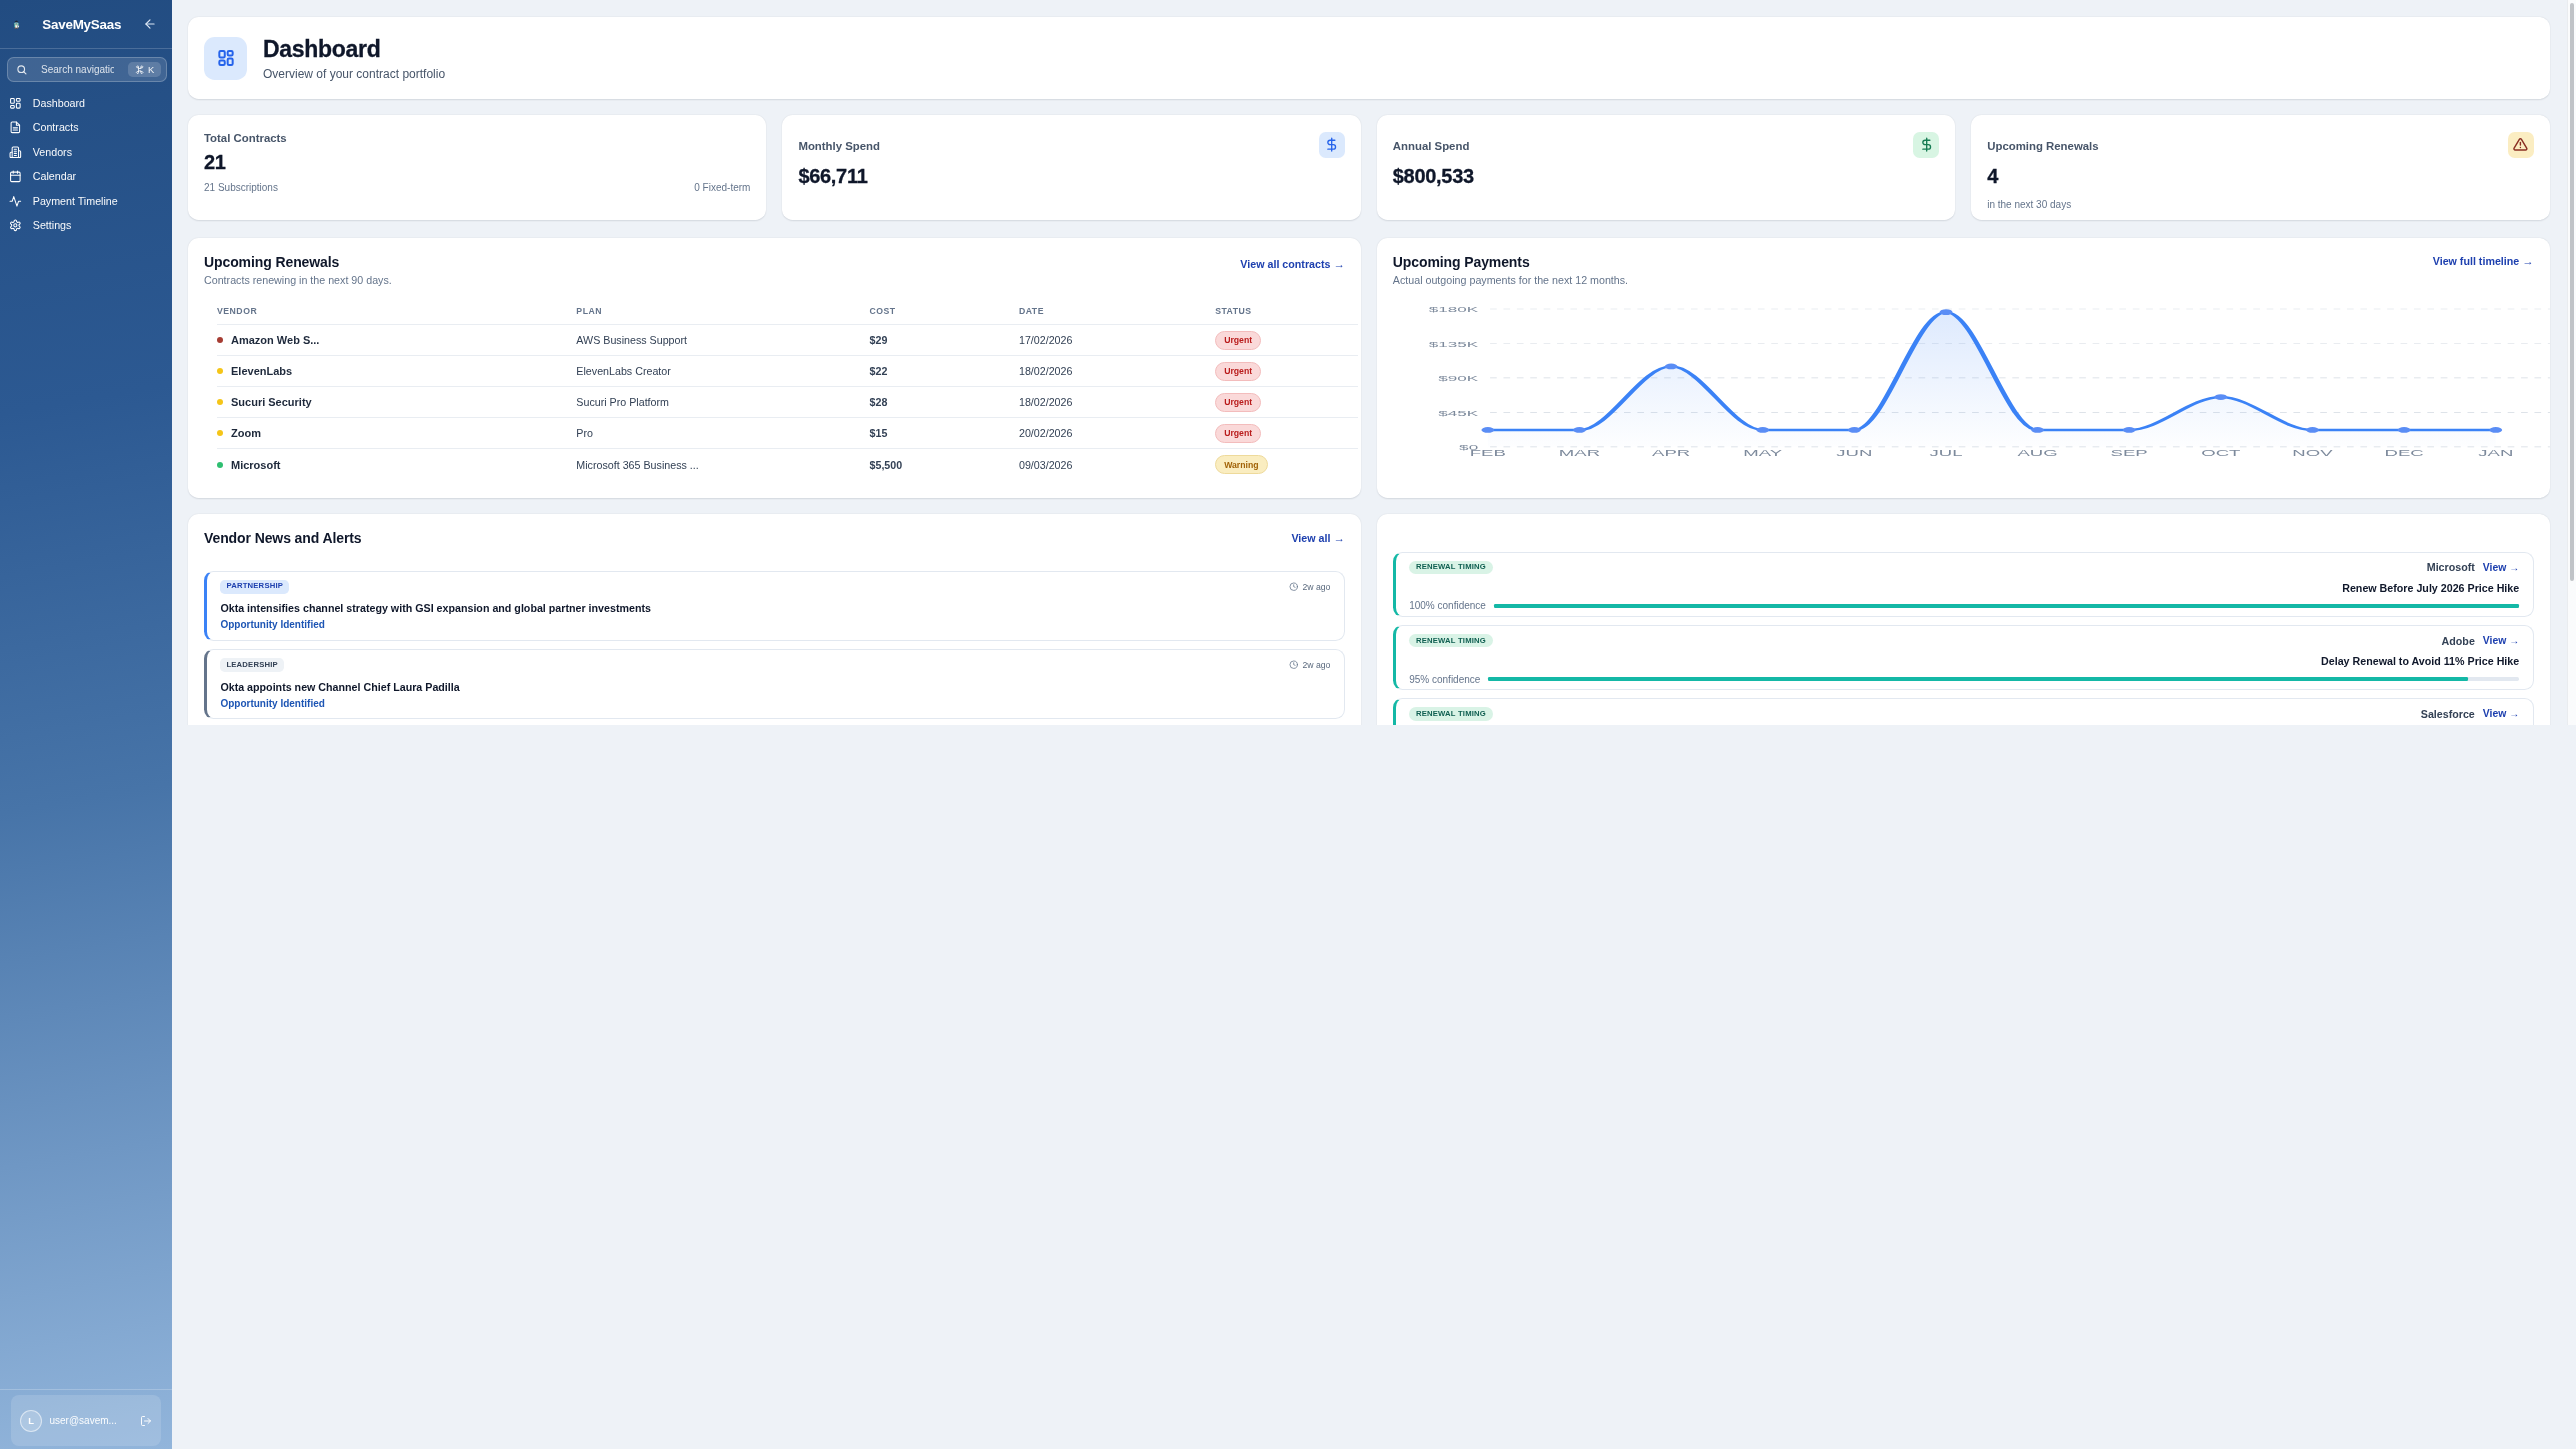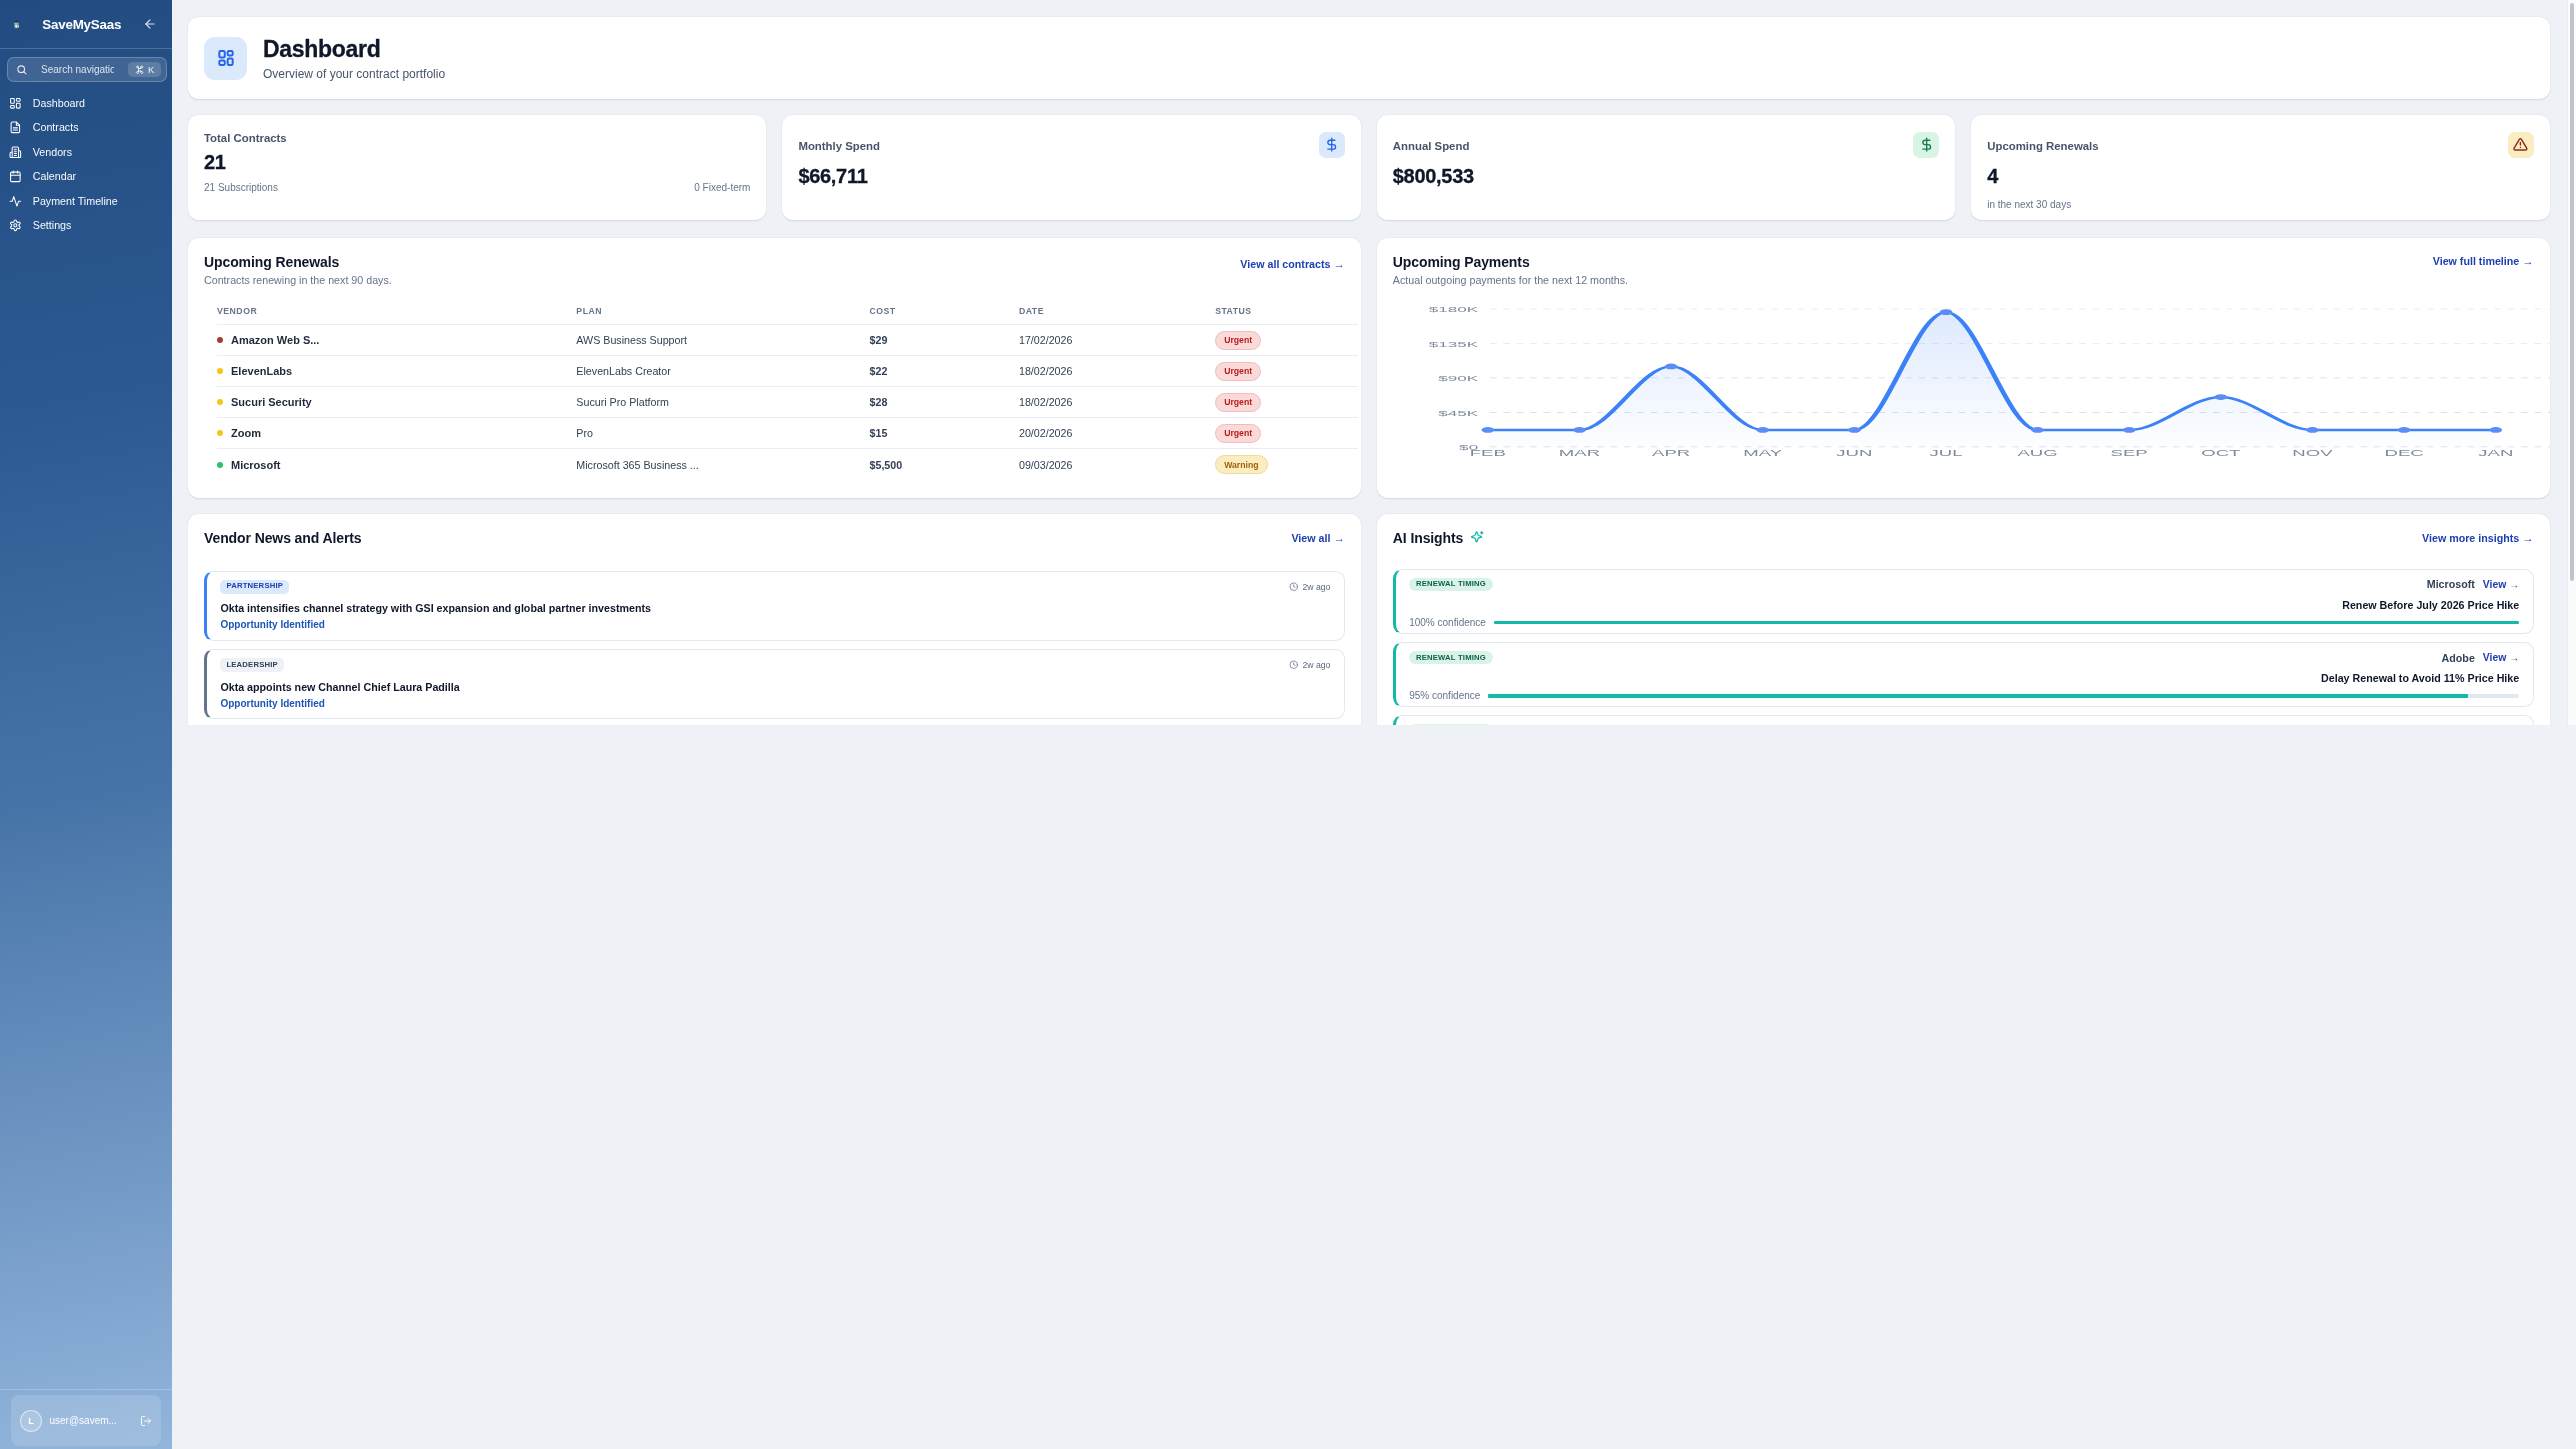--- a/index.html
+++ b/index.html
@@ -407,30 +407,20 @@
                 <polyline points="12 7 12 12 15.5 13.5"></polyline>
               </svg>3w ago</span>
           </div>
         <div class="nhead">Okta expands platform capabilities</div>
         <div class="opp">Opportunity Identified</div>
       </div>
       <div style="height:376px;"></div>
     </div>
 
     <div class="card panel" style="border-bottom-left-radius:0;border-bottom-right-radius:0;">
-      <div class="panel-head" style="align-items:center;">
-        <div class="ai-title">
-            <span class="panel-title">AI Insights</span>
-            <span class="sparkle"><svg width="14.8" height="14.8" viewBox="0 0 24 24" fill="none" stroke="#14b8a6" stroke-width="2" stroke-linecap="round" stroke-linejoin="round">
-                <path d="M9.9 3.6c.2-.8 1.4-.8 1.6 0l1 3.6a3 3 0 0 0 2.1 2.1l3.6 1c.8.2.8 1.4 0 1.6l-3.6 1a3 3 0 0 0-2.1 2.1l-1 3.6c-.2.8-1.4.8-1.6 0l-1-3.6a3 3 0 0 0-2.1-2.1l-3.6-1c-.8-.2-.8-1.4 0-1.6l3.6-1a3 3 0 0 0 2.1-2.1z"></path>
-                <path d="M19 2.5v4M17 4.5h4"></path>
-              </svg></span>
-          </div>
-        <div class="link">View more insights <span class="arr">→</span></div>
-      </div>
       <div style="height:14px;"></div>
       <div class="iitem">
         <div class="iitem-top">
             <span class="badge-teal">RENEWAL TIMING</span>
             <span class="ivend">Microsoft</span>
             <span class="link" style="font-size:10.4px;">View <span class="arr" style="font-size:10px;">→</span></span>
           </div>
         <div class="ihead">Renew Before July 2026 Price Hike</div>
         <div class="conf-row">
             <span class="conf-txt">100% confidence</span>

